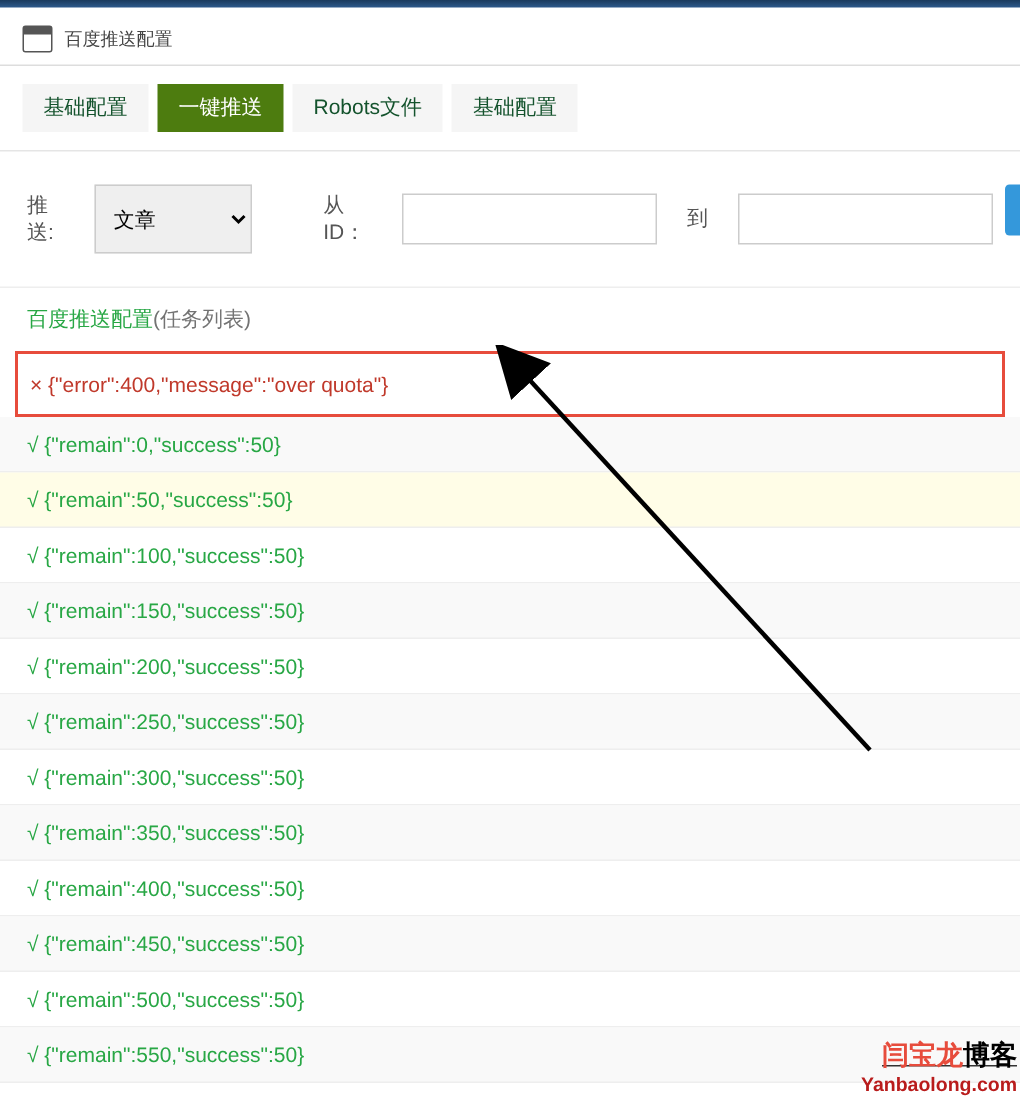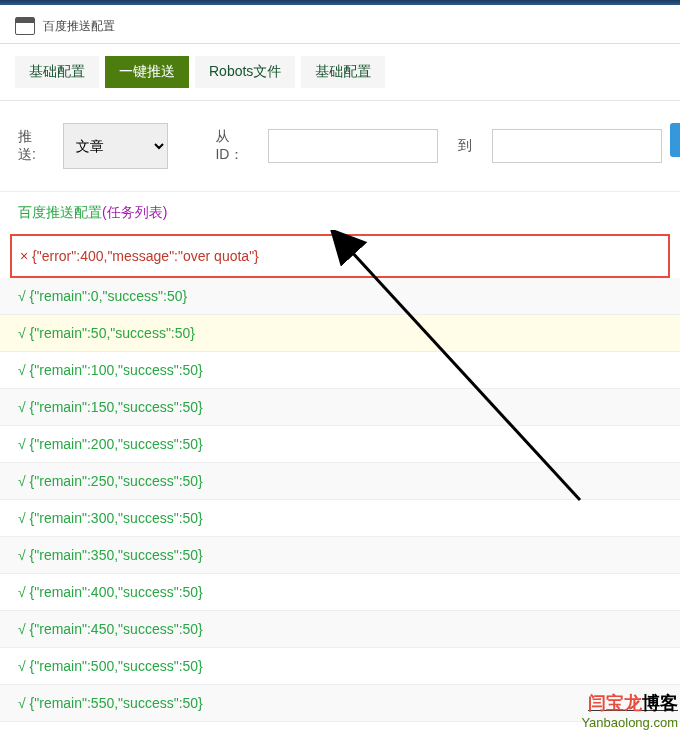--- a/index.html
+++ b/index.html
@@ -13,32 +13,32 @@
     .tab { padding: 7px 14px; background: #f5f5f5; color: #14532d; cursor: pointer; font-size: 14px; }
     .tab.active { background: #4d7c0f; color: #fff; }
     .filter-row { padding: 22px 18px; display: flex; align-items: center; gap: 20px; border-bottom: 1px solid #eee; }
     .filter-label { color: #555; }
     .filter-select { padding: 6px 8px; border: 1px solid #ccc; width: 130px; height: 46px; font-size: 14px; }
     .filter-input { padding: 6px 8px; border: 1px solid #ccc; width: 170px; height: 34px; font-size: 14px; }
     .filter-spacer { width: 10px; }
     .btn-right { width: 10px; height: 34px; background: #3498db; border-radius: 3px 0 0 3px; position: absolute; right: 0; }
     .filter-container { position: relative; }
     .task-header { padding: 12px 18px; color: #28a745; font-size: 14px; }
-    .task-link { color: #a21caf; }
+    .task-link { color: #737373; }
     .result-list { }
     .result-item { padding: 10px 18px; border-bottom: 1px solid #eee; color: #28a745; font-size: 14px; }
     .result-item.error { color: #c0392b; border: 2px solid #e74c3c; margin: 0 10px; padding: 12px 8px; }
     .result-item.highlight { background: #fffde7; }
     .result-item.striped { background: #f9f9f9; }
     .arrow-overlay { position: absolute; pointer-events: none; }
     .watermark { position: absolute; right: 2px; bottom: 2px; text-align: right; }
     .watermark-line1 { font-size: 18px; font-weight: bold; text-decoration: underline; }
     .watermark-line1 .red { color: #e74c3c; }
     .watermark-line1 .black { color: #000; }
-    .watermark-line2 { font-size: 13px; font-weight: normal; color: #4d7c0f; }
+    .watermark-line2 { font-size: 13px; font-weight: bold; color: #b91c1c; }
     .container { position: relative; width: 680px; height: 732px; overflow: hidden; }
   </style>
 </head>
 <body>
 
 <div class="container">
   <div class="top-bar"></div>
 
   <div class="header">
     <div class="header-icon"></div>

